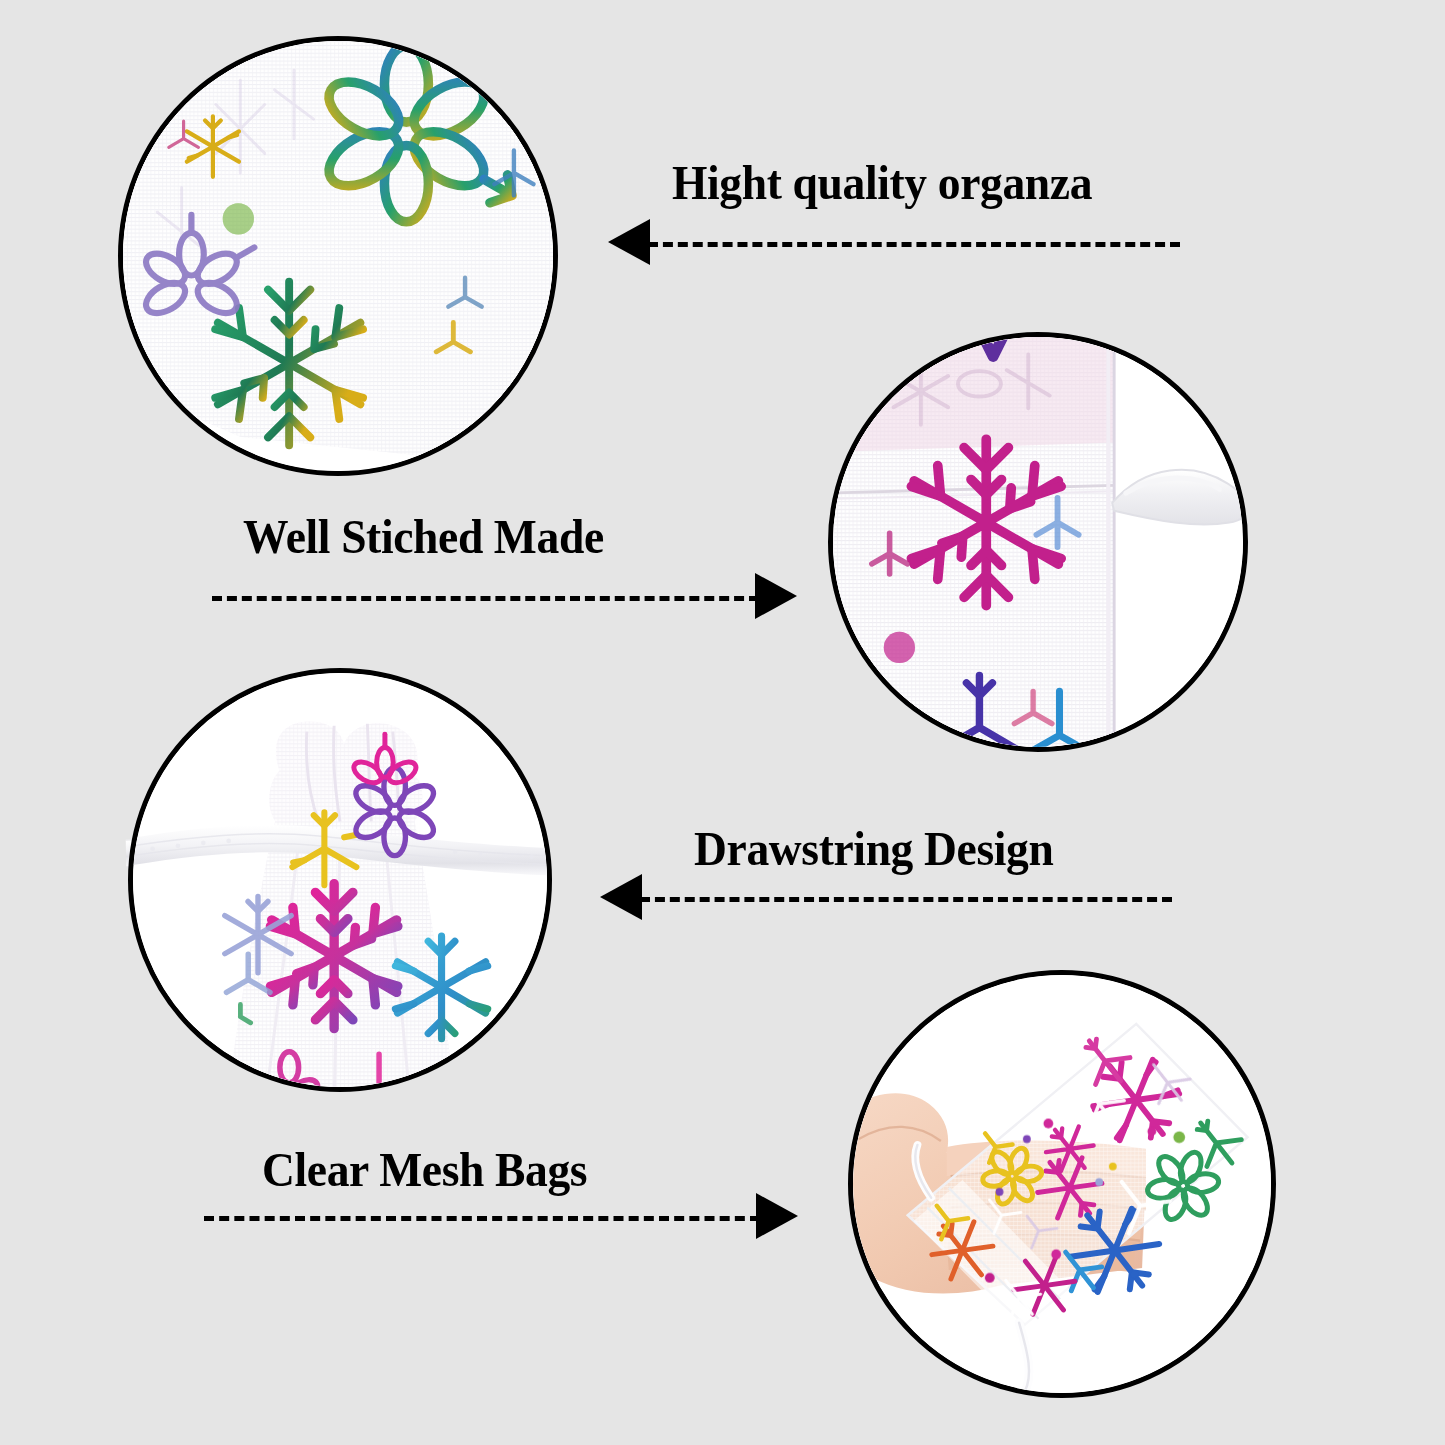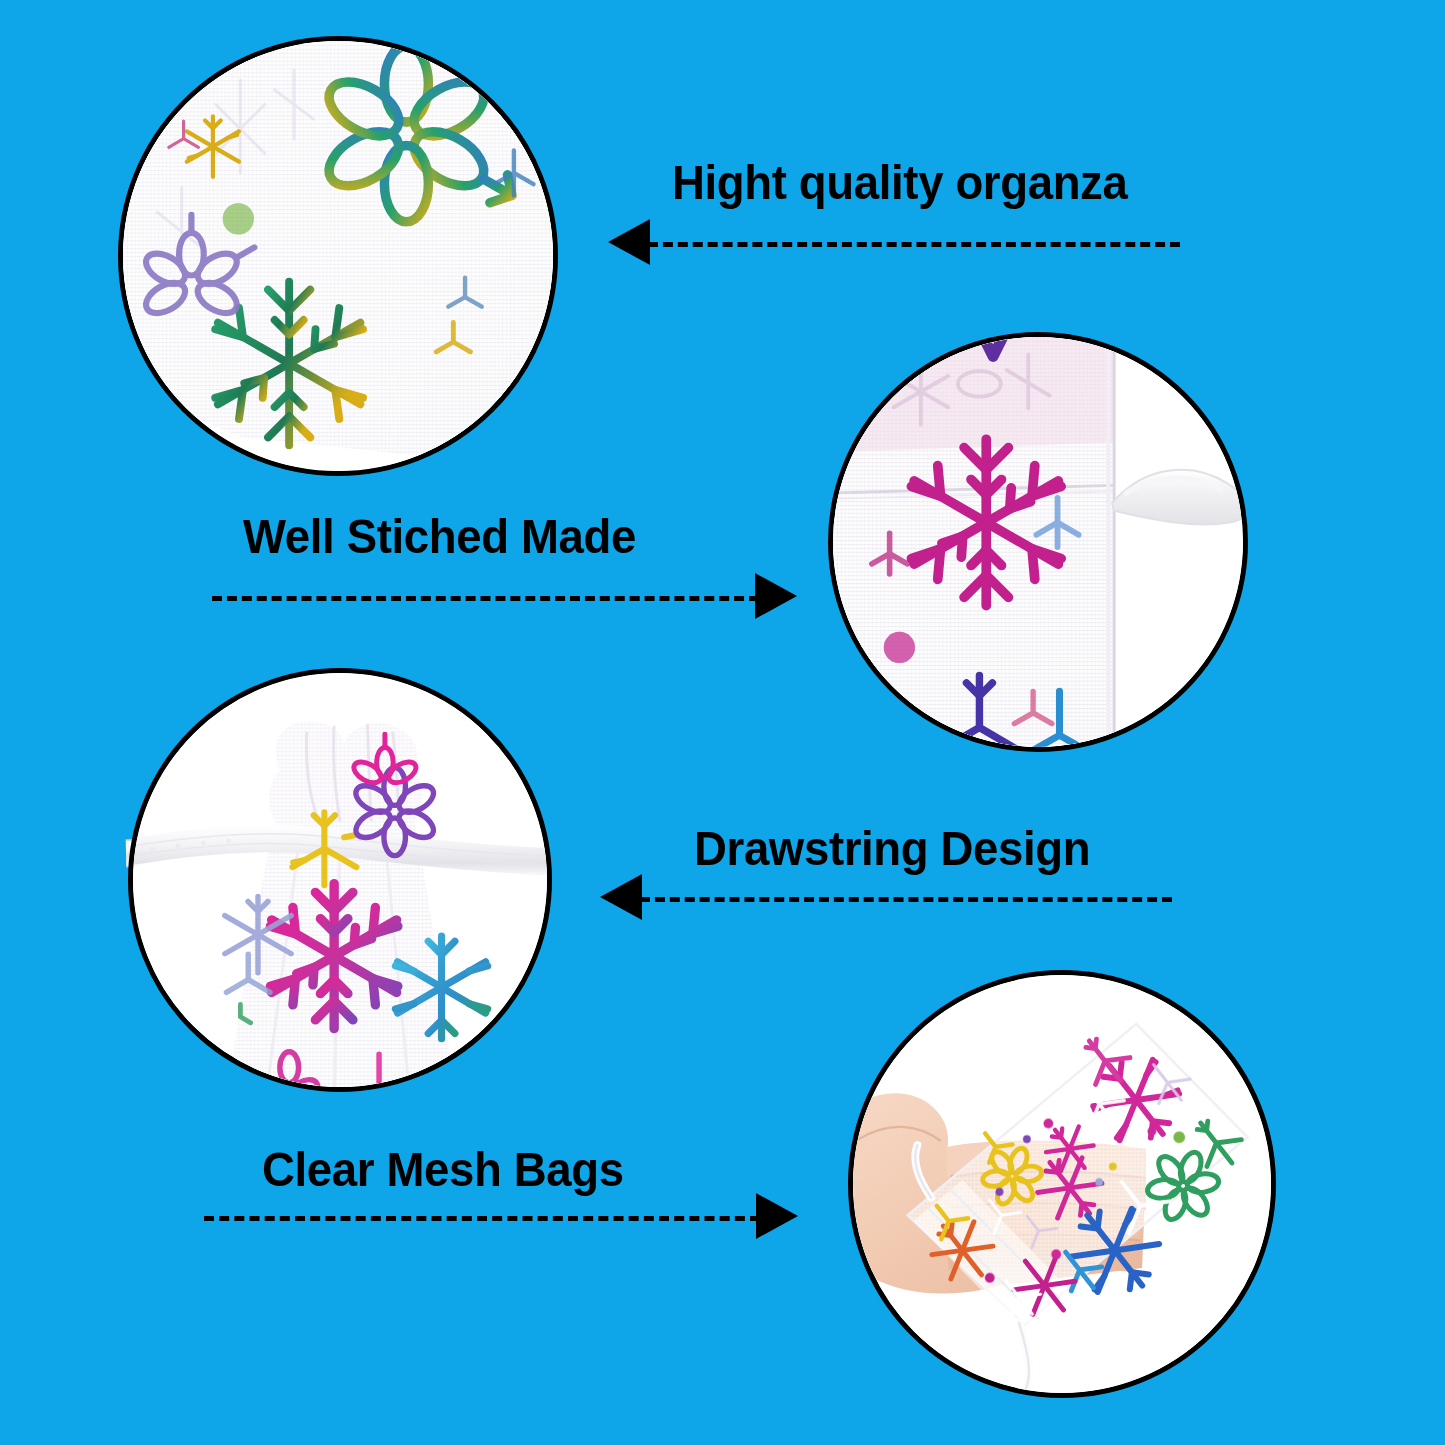--- a/index.html
+++ b/index.html
@@ -5,23 +5,23 @@
 <style>
   html, body {
     margin: 0;
     padding: 0;
     background: #ffffff;
   }
   #page {
     position: relative;
     width: 1445px;
     height: 1445px;
-    background: #0ea5e9;
+    background: #e5e5e5;
     overflow: hidden;
-    font-family: Liberation Sans, sans-serif;
+    font-family: Liberation Serif, serif;
   }
 
   
   .photo-circle {
     position: absolute;
     border-radius: 50%;
     border: 5px solid #000000;
     background: #ffffff;
     box-sizing: border-box;
     overflow: hidden;

